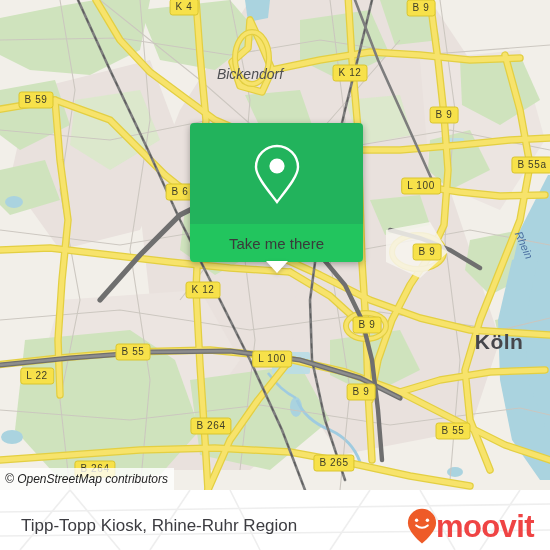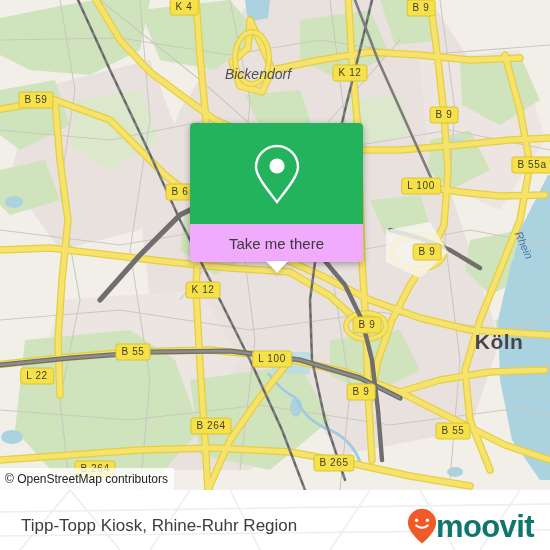--- a/index.html
+++ b/index.html
@@ -89,20 +89,21 @@
   #osm-attrib {
     position: absolute;
     left: 0;
     bottom: 0;
     background: rgba(255,255,255,0.78);
     color: #222;
     font-size: 12px;
     line-height: 16px;
     padding: 3px 6px 3px 5px;
     white-space: nowrap;
+    font-style: italic;
   }
 
   
   #callout {
     position: absolute;
     left: 190px;
     top: 123px;
     width: 173px;
     border-radius: 4px;
     box-shadow: 0 2px 7px rgba(0,0,0,0.32);
@@ -113,21 +114,21 @@
     height: 101px;
     border-radius: 4px 4px 0 0;
     display: flex;
     align-items: center;
     justify-content: center;
   }
   #callout-pin {
     display: block;
   }
   #callout-action {
-    background: #f0abfc;
+    background: #22c55e;
     height: 38px;
     border-radius: 0 0 4px 4px;
     display: flex;
     align-items: center;
     justify-content: center;
     color: #3a3a3a;
     font-size: 15px;
   }
   #callout-pointer {
     position: absolute;
@@ -170,21 +171,21 @@
     position: absolute;
     right: 16px;
     top: 50%;
     transform: translateY(-50%);
     display: flex;
     align-items: center;
   }
   #footer-logo-word {
     font-size: 31px;
     font-weight: bold;
-    color: #0f766e;
+    color: #ef4444;
     letter-spacing: -0.6px;
     line-height: 31px;
     margin-left: -1px;
   }
 </style>
 </head>
 <body>
 
 <div id="app">
 
@@ -329,21 +330,21 @@
         <g stroke="#6f6f6f" stroke-width="4.4" fill="none" stroke-linecap="round">
           <path d="M320 255 L345 285 L362 320 L372 360 L378 410 L382 460"></path>
           <path d="M390 230 L420 238 L450 250 L480 268"></path>
         </g>
 
         <g fill="#f7f4ef" opacity="0.85">
           <path d="M386 230 L430 222 L448 252 L420 278 L386 262 Z"></path>
         </g>
       </svg>
 
-      <div class="place-label suburb" style="left:258px; top:74px;">Bickendorf</div>
+      <div class="place-label suburb" style="left:250px; top:74px;">Bickendorf</div>
       <div class="place-label city" style="left:499px; top:342px;font-weight:bold;">Köln</div>
       <div class="place-label water" style="left:524px; top:245px; transform:translate(-50%,-50%) rotate(66deg);">Rhein</div>
 
       <div class="shield" style="left:184px; top:7px;">K 4</div>
       <div class="shield" style="left:421px; top:8px;">B 9</div>
       <div class="shield" style="left:350px; top:73px;">K 12</div>
       <div class="shield" style="left:36px;  top:100px;">B 59</div>
       <div class="shield" style="left:444px; top:115px;">B 9</div>
       <div class="shield" style="left:532px; top:165px;">B 55a</div>
       <div class="shield" style="left:421px; top:186px;">L 100</div>

